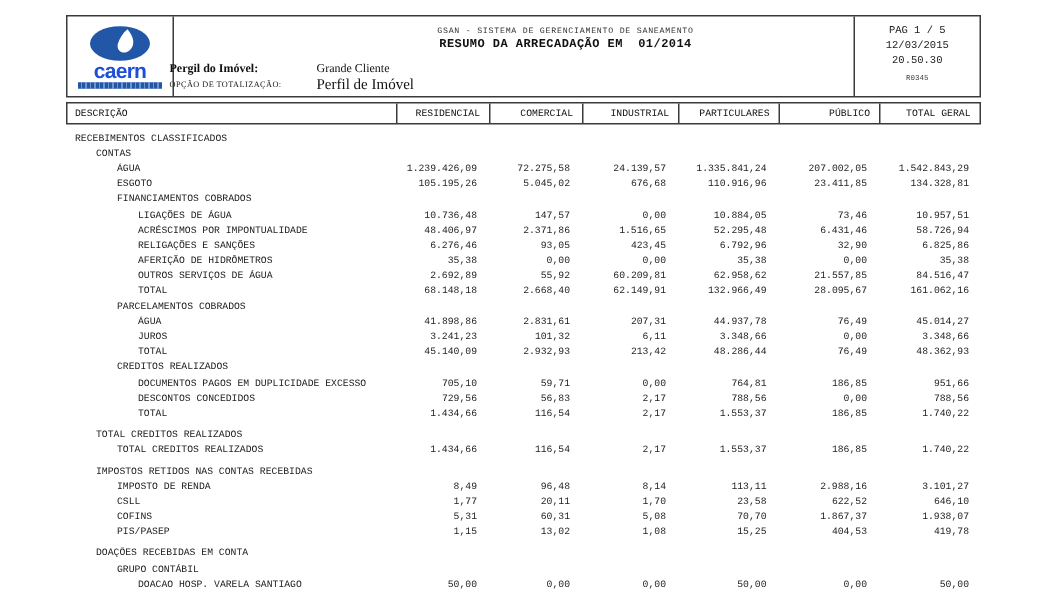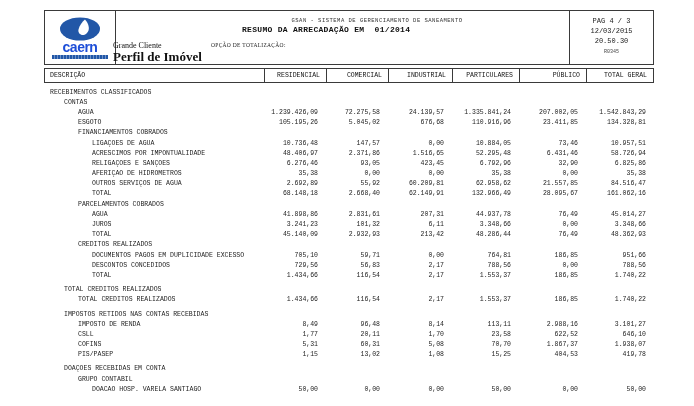--- a/index.html
+++ b/index.html
@@ -13,28 +13,28 @@
                display:flex; flex-direction:column; align-items:center; justify-content:center; }
   .logo-word { font-family:"Liberation Sans", sans-serif; font-weight:bold; font-size:14px; line-height:13px;
                color:#1d4ed8; letter-spacing:-0.5px; }
   .logo-strip { width:56px; height:4px; background:#2257a7; margin-top:1px;
                 background-image:repeating-linear-gradient(90deg,#2257a7 0 2px,#6f93c9 2px 3px); }
   .page-cell { position:absolute; right:0; top:0; width:84px; height:100%; border-left:1px solid #3a3a3a;
                text-align:center; font-size:7px; line-height:10px; padding-top:5px; }
   .page-cell .rcode { font-size:5px; color:#444; margin-top:1px; }
   .sys-title { position:absolute; left:197px; top:6px; width:270px; text-align:center;
                font-size:5.5px; letter-spacing:0.5px; color:#333; white-space:pre; }
-  .report-title { position:absolute; left:197px; top:14px; width:270px; text-align:left;
+  .report-title { position:absolute; left:197px; top:14px; width:270px; text-align:center;
                   font-size:8px; font-weight:bold; letter-spacing:0.3px; color:#111; white-space:pre; }
   .profile-grid { position:absolute; left:68px; top:29px; display:grid; grid-template-columns:98px auto;
                   font-family:"Liberation Serif", serif; }
   .profile-label { font-weight:bold; font-size:8px; line-height:12px; color:#111; }
   .profile-value { font-weight:normal; font-size:8px; line-height:12px; color:#111; }
   .total-label { font-size:5.5px; line-height:10px; letter-spacing:0.3px; color:#222; }
-  .total-value { font-weight:bold; font-size:13px; line-height:10px; color:#111; }
+  .total-value { font-weight:normal; font-size:10px; line-height:10px; color:#111; }
 
   
   .col-header { position:absolute; left:44px; top:68px; width:610px; height:15px;
                 border:1px solid #3a3a3a; display:flex; font-size:6.5px; color:#111; }
   .hcell { border-right:1px solid #3a3a3a; display:flex; align-items:center; justify-content:flex-end;
            padding-right:6px; white-space:nowrap; }
   .hcell.desc { justify-content:flex-start; padding-left:5px; }
   .hcell:last-child { border-right:none; }
   .w0 { width:220px; } .w1 { width:62px; } .w2 { width:62px; } .w3 { width:64px; }
   .w4 { width:67px; } .w5 { width:67px; } .w6 { width:68px; flex:1; }
@@ -58,27 +58,28 @@
         <path d="M 26 2.5 C 30 7 31.5 13 27.5 16.5 C 23.5 20 18.5 17 19.5 12.5 C 20.5 8.5 23 5 26 2.5 Z" fill="#ffffff"></path>
       </svg>
       <div class="logo-word">caern</div>
       <div class="logo-strip"></div>
     </div>
 
     <div class="sys-title">GSAN - SISTEMA DE GERENCIAMENTO DE SANEAMENTO</div>
     <div class="report-title">RESUMO DA ARRECADAÇÃO EM  01/2014</div>
 
     <div class="profile-grid">
+      <span class="profile-label">Pergil do Imóvel:</span>
       <span class="profile-value">Grande Cliente</span>
       <span class="total-label">OPÇÃO DE TOTALIZAÇÃO:</span>
       <span class="total-value">Perfil de Imóvel</span>
     </div>
 
     <div class="page-cell">
-      <div>PAG 4 / 3</div>
+      <div>PAG 1 / 5</div>
       <div>12/03/2015</div>
       <div>20.50.30</div>
       <div class="rcode">R0345</div>
     </div>
   </div>
 
   <div class="col-header">
     <div class="hcell desc w0">DESCRIÇÃO</div>
     <div class="hcell w1">RESIDENCIAL</div>
     <div class="hcell w2">COMERCIAL</div>

